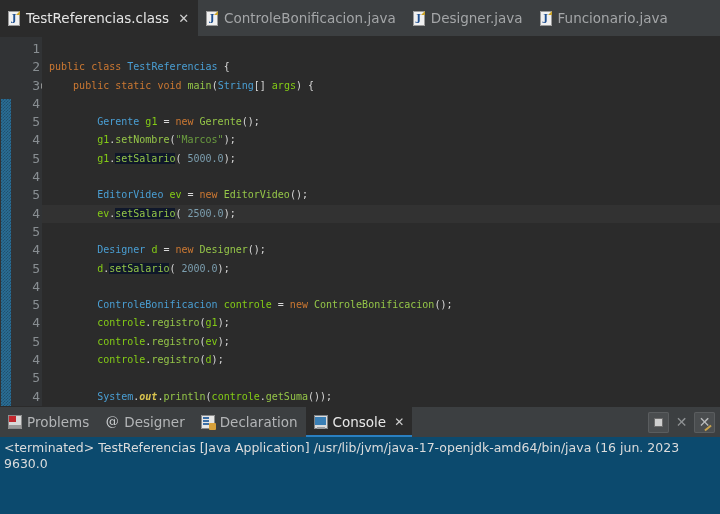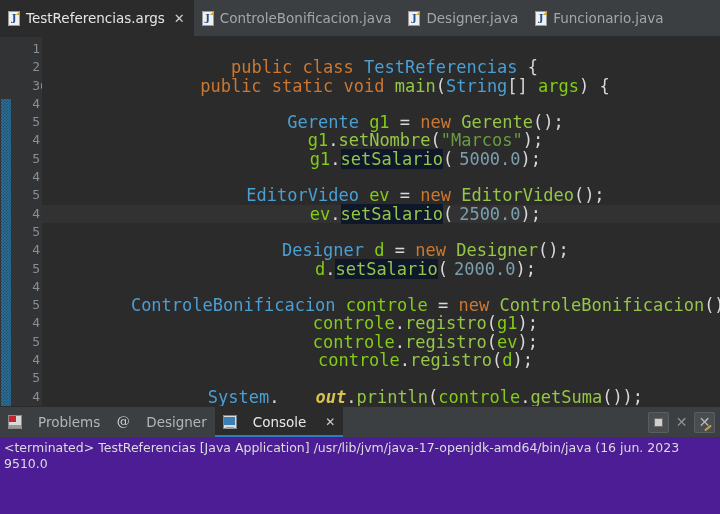--- a/index.html
+++ b/index.html
@@ -155,45 +155,44 @@
   .fold::after {
     content: "";
     position: absolute;
     left: 2px; right: 2px; top: 4.5px;
     height: 1.5px;
     background: #3a3a3a;
   }
   .code {
     flex: 1 1 auto;
     font-family: "DejaVu Sans Mono", monospace;
-    font-size: 17px;
+    font-size: 10px;
     line-height: 18.3px;
     padding-top: 3px;
     color: #a9b7c6;
     white-space: pre;
     overflow: hidden;
     position: relative;
-    text-align: center;
   }
   .code .ln {
     height: 18.3px;
     padding-left: 7px;
     white-space: pre;
   }
   .code .ln.cur {
     background: #323232;
   }
   .kw   { color: #cc7832; }
   .cls  { color: #4a9fd4; }
   .meth { color: #95c648; margin-top: 40px; }
   .var  { color: #84cc16; }
   .str  { color: #6a9c3f; }
   .num  { color: #7c9fb0; margin-left: 6px; }
   .plain{ color: #d8d8d8; }
-  .stat { color: #d9c34e; font-style: italic; font-weight: bold; margin-left: 36px; }
+  .stat { color: #d9c34e; font-style: italic; font-weight: bold; }
   .occ  { background: #0f172a; color: #95c648; }
 
   
   .panel {
     height: 107px;
     min-height: 107px;
     background: #3c3f41;
     display: flex;
     flex-direction: column;
     border-top: 1px solid #2b2b2b;
@@ -202,21 +201,21 @@
     height: 30px;
     min-height: 30px;
     display: flex;
     align-items: stretch;
     position: relative;
     background: #3c3f41;
   }
   .ptab {
     display: flex;
     align-items: center;
-    gap: 16px;
+    gap: 5px;
     padding: 0 8px;
     font-size: 13.5px;
     color: #b3b5b7;
     white-space: nowrap;
     position: relative;
   }
   .ptab.active {
     background: #2b2b2b;
     color: #e8e8e8;
   }
@@ -348,21 +347,21 @@
   .ico-console::after {
     content: "";
     position: absolute;
     left: 3px; right: 3px; bottom: 0.5px;
     height: 2px;
     background: #9a9da0;
   }
 
   .console-body {
     flex: 1 1 auto;
-    background: #4c1d95;
+    background: #0c4a6e;
     color: #dcdcdc;
     font-family: "DejaVu Sans", sans-serif;
     font-size: 12.5px;
     line-height: 16px;
     padding: 3px 0 0 2px;
     overflow: hidden;
     position: relative;
     white-space: nowrap;
   }
   .console-line {
@@ -372,21 +371,21 @@
   }
 </style>
 </head>
 <body>
 
 <div id="app">
 
   <div class="tabbar" id="editor-tab-bar">
       <div class="tab active">
         <span class="jfile-icon"></span>
-        <span>TestReferencias.args</span>
+        <span>TestReferencias.class</span>
         <span class="tab-close">✕</span>
       </div>
       <div class="tab">
         <span class="jfile-icon"></span>
         <span>ControleBonificacion.java</span>
       </div>
       <div class="tab">
         <span class="jfile-icon"></span>
         <span>Designer.java</span>
       </div>
@@ -428,37 +427,41 @@
 
   <div class="panel">
     <div class="panel-tabs" id="panel-tab-bar">
         <div class="ptab">
           <span class="ico ico-problems"></span>
           <span>Problems</span>
         </div>
         <div class="ptab">
           <span class="ico ico-javadoc">@</span>
           <span>Designer</span>
+        </div>
+        <div class="ptab">
+          <span class="ico ico-decl"></span>
+          <span>Declaration</span>
         </div>
         <div class="ptab active">
           <span class="ico ico-console"></span>
           <span>Console</span>
           <span class="ptab-close">✕</span>
         </div>
         <div class="panel-actions">
           <div class="pbtn framed">
             <span class="sq-glyph"></span>
           </div>
           <div class="pbtn">
             <span class="x-glyph">✕</span>
           </div>
           <div class="pbtn framed">
             <span class="xh-glyph">✕</span>
           </div>
         </div>
       </div>
     <div class="console-body" id="console-body">
         <div class="console-line">&lt;terminated&gt; TestReferencias [Java Application] /usr/lib/jvm/java-17-openjdk-amd64/bin/java  (16 jun. 2023</div>
-        <div class="console-line">9510.0</div>
+        <div class="console-line">9630.0</div>
       </div>
   </div>
 
 </div>
 
 </body></html>

